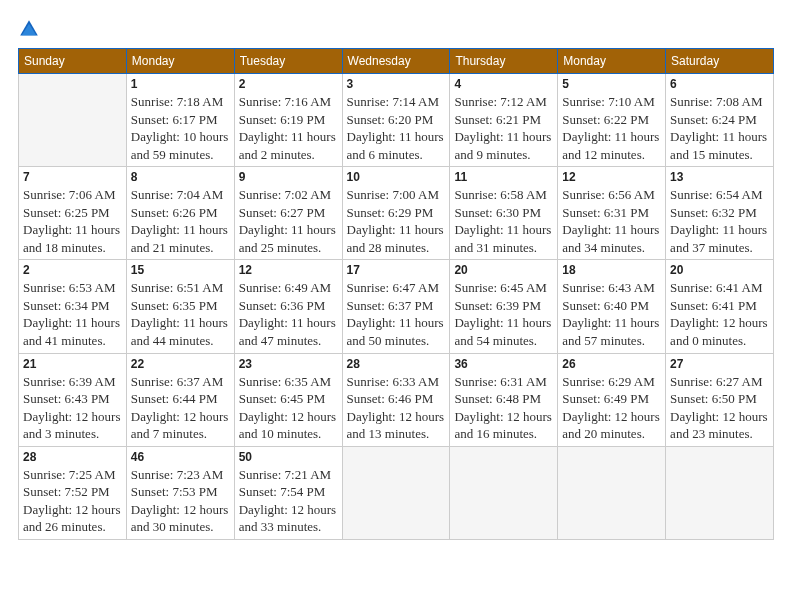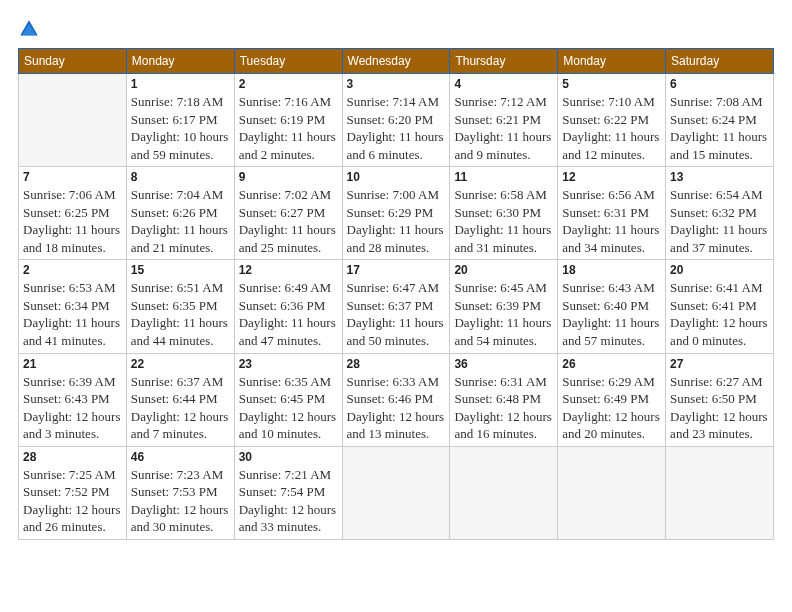--- a/index.html
+++ b/index.html
@@ -249,21 +249,21 @@
         <tr>
           <td>
             <div class="day-number">28</div>
             <div class="day-info">Sunrise: 7:25 AM<br>Sunset: 7:52 PM<br>Daylight: 12 hours and 26 minutes.</div>
           </td>
           <td>
             <div class="day-number">46</div>
             <div class="day-info">Sunrise: 7:23 AM<br>Sunset: 7:53 PM<br>Daylight: 12 hours and 30 minutes.</div>
           </td>
           <td>
-            <div class="day-number">30</div>
+            <div class="day-number">50</div>
             <div class="day-info">Sunrise: 7:21 AM<br>Sunset: 7:54 PM<br>Daylight: 12 hours and 33 minutes.</div>
           </td>
           <td class="empty"></td>
           <td class="empty"></td>
           <td class="empty"></td>
           <td class="empty"></td>
         </tr>
       </tbody>
   </table>
 </div>

